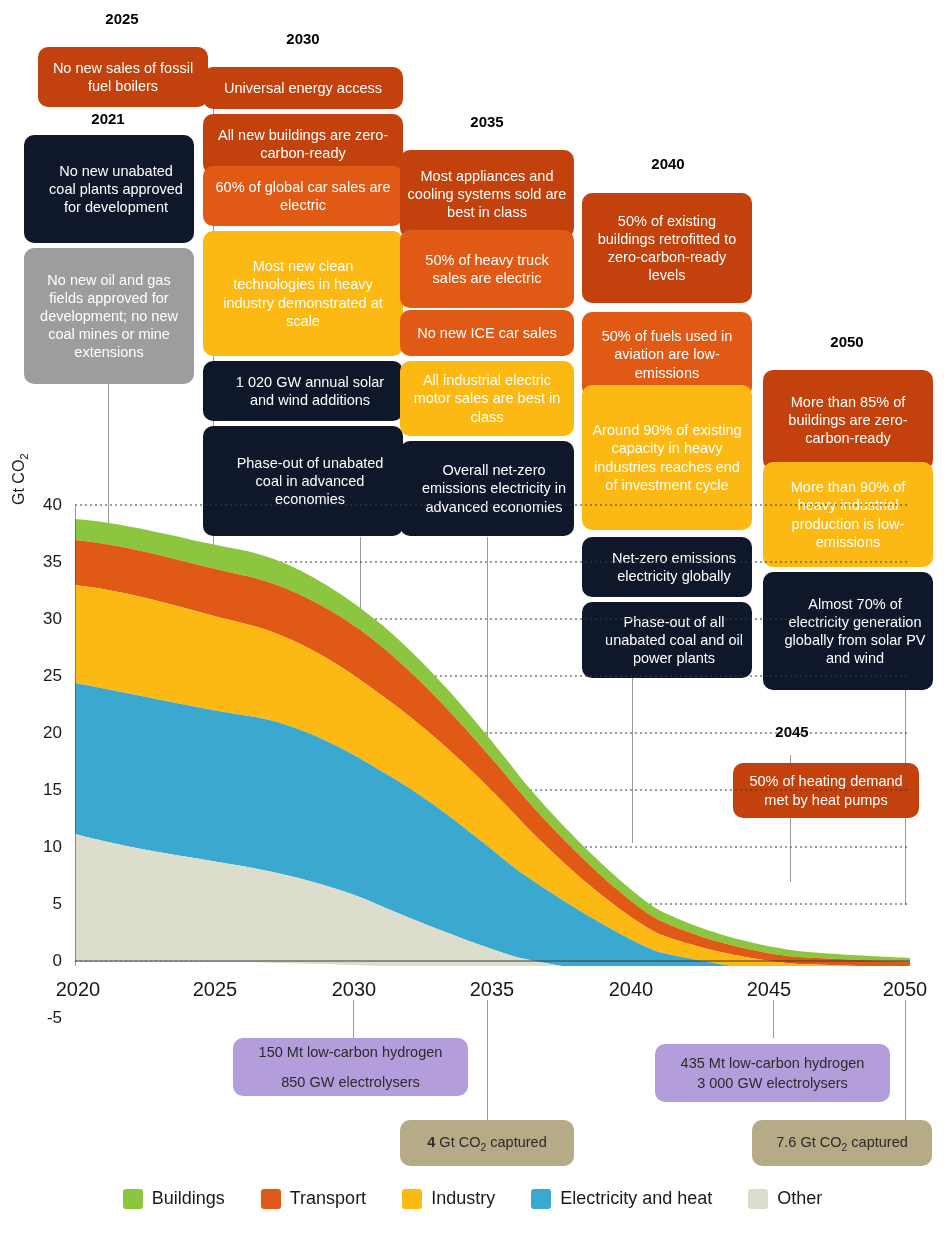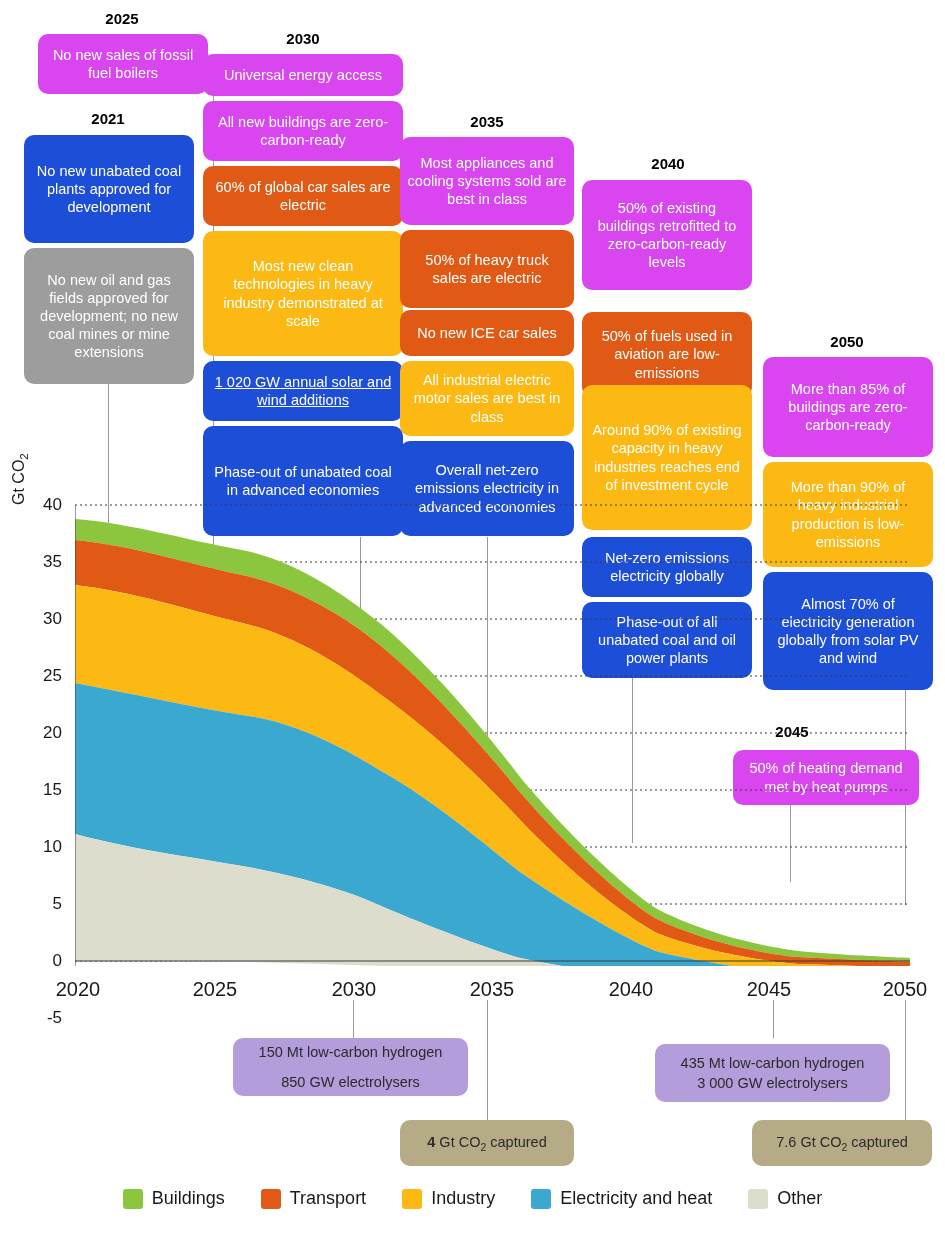--- a/index.html
+++ b/index.html
@@ -25,22 +25,22 @@
     color: #ffffff;
     font-size: 14.5px;
     line-height: 1.25;
     text-align: center;
     display: flex;
     align-items: center;
     justify-content: center;
     padding: 5px 7px;
     box-sizing: border-box;
   }
-  .mbox.green   { background: #d946ef; }
-  .mbox.blue    { background: #1d4ed8; }
+  .mbox.green   { background: #c2410c; margin-top: 13px; }
+  .mbox.blue    { background: #0f172a; padding-left: 21px; }
   .mbox.grey    { background: #9d9d9d; }
   .mbox.orange  { background: #e05a16; }
   .mbox.yellow  { background: #fcb913; }
   .mbox.purple  { background: #b39ddb; color: #2b2b2b; }
   .mbox.khaki   { background: #b5ab87; color: #2b2b2b; }
 
   .yearlabel {
     position: absolute;
     font-size: 15px;
     font-weight: bold;
@@ -131,21 +131,21 @@
 
   <div class="mbox green" style="left:38px; top:34px; width:170px; height:60px;">No new sales of fossil fuel boilers</div>
 
   <div class="mbox blue" style="left:24px; top:135px; width:170px; height:108px;">No new unabated coal plants approved for development</div>
   <div class="mbox grey" style="left:24px; top:248px; width:170px; height:136px;">No new oil and gas fields approved for development; no new coal mines or mine extensions</div>
 
   <div class="mbox green" style="left:203px; top:54px; width:200px; height:42px;">Universal energy access</div>
   <div class="mbox green" style="left:203px; top:101px; width:200px; height:60px;">All new buildings are zero-carbon-ready</div>
   <div class="mbox orange" style="left:203px; top:166px; width:200px; height:60px;">60% of global car sales are electric</div>
   <div class="mbox yellow" style="left:203px; top:231px; width:200px; height:125px;">Most new clean technologies in heavy industry demonstrated at scale</div>
-  <div class="mbox blue" style="left:203px; top:361px; width:200px; height:60px;text-decoration:underline;">1 020 GW annual solar and wind additions</div>
+  <div class="mbox blue" style="left:203px; top:361px; width:200px; height:60px;">1 020 GW annual solar and wind additions</div>
   <div class="mbox green" style="left:400px; top:137px; width:174px; height:88px;">Most appliances and cooling systems sold are best in class</div>
 
   <div class="mbox blue" style="left:203px; top:426px; width:200px; height:110px;">Phase-out of unabated coal in advanced economies</div>
   <div class="mbox orange" style="left:400px; top:230px; width:174px; height:78px;">50% of heavy truck sales are electric</div>
   <div class="mbox orange" style="left:400px; top:310px; width:174px; height:46px;">No new ICE car sales</div>
   <div class="mbox yellow" style="left:400px; top:361px; width:174px; height:75px;">All industrial electric motor sales are best in class</div>
   <div class="mbox blue" style="left:400px; top:441px; width:174px; height:95px;">Overall net-zero emissions electricity in advanced economies</div>
 
   <div class="mbox green" style="left:582px; top:180px; width:170px; height:110px;">50% of existing buildings retrofitted to zero-carbon-ready levels</div>
   <div class="mbox orange" style="left:582px; top:312px; width:170px; height:85px;">50% of fuels used in aviation are low-emissions</div>

